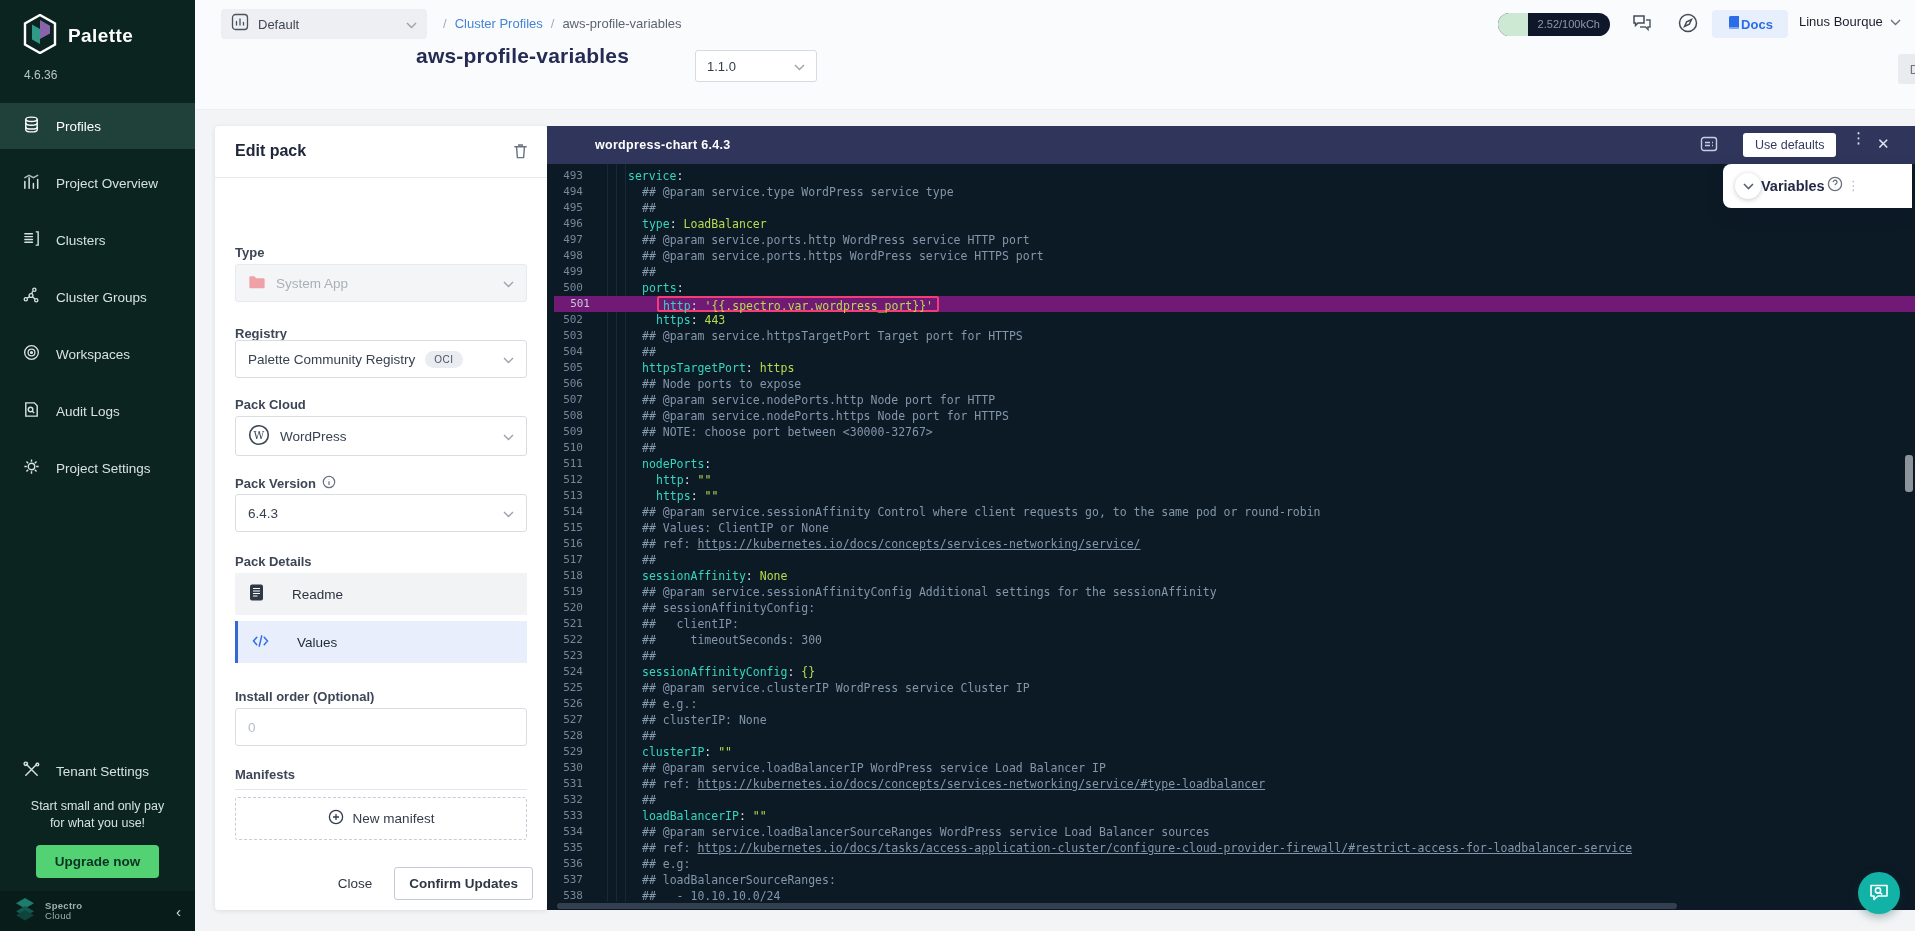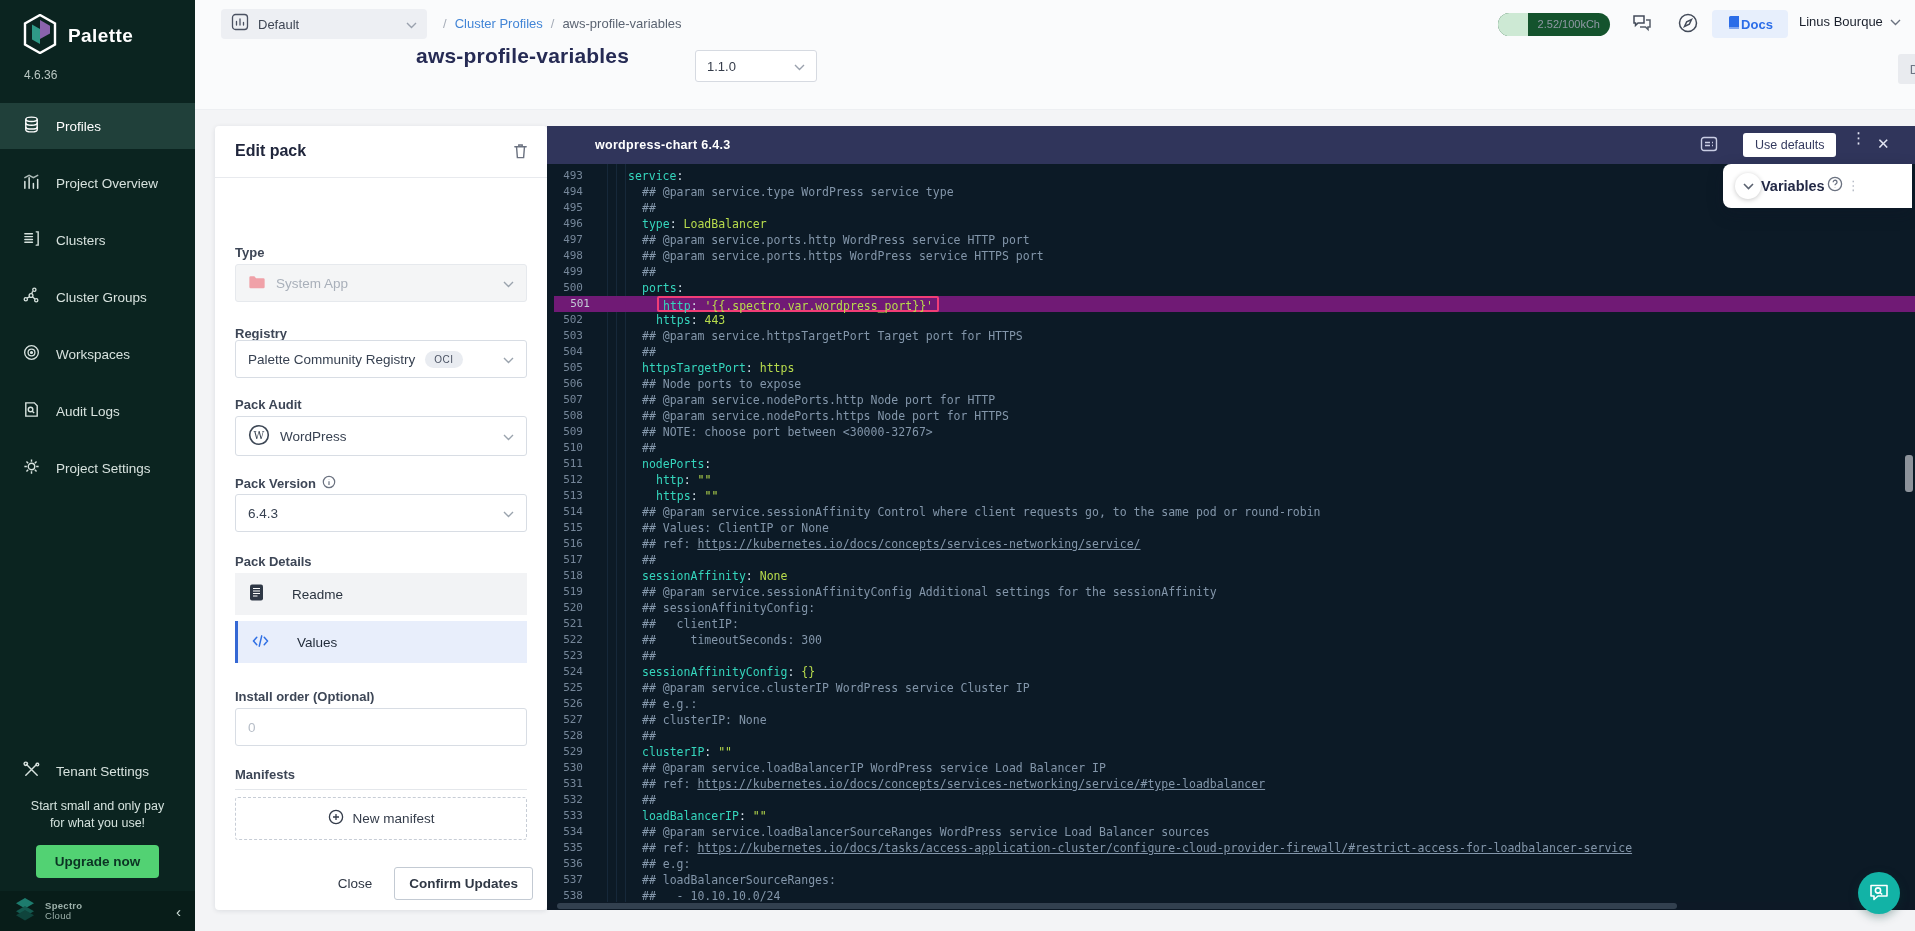--- a/index.html
+++ b/index.html
@@ -24,21 +24,21 @@
 
   
   .main-header { position:absolute; left:195px; top:0; width:1720px; height:110px; background:#fafbfc; border-bottom:1px solid #edeff2; }
   .proj-select { position:absolute; left:26px; top:9px; width:206px; height:30px; background:#edeff3; border-radius:4px; display:flex; align-items:center; gap:9px; padding:0 10px; cursor:pointer; }
   .proj-select .lbl { font-size:13px; color:#3f4654; }
   .proj-select .chev { margin-left:auto; color:#9aa1ad; }
   .crumbs { position:absolute; left:248px; top:16px; font-size:13px; display:flex; gap:8px; align-items:center; }
   .crumb-sep { color:#a6adb8; }
   .crumb-link { color:#4285d6; cursor:pointer; }
   .crumb-cur { color:#5b6472; }
-  .usage-pill { position:absolute; left:1303px; top:13px; width:112px; height:23px; background:#14532d; border-radius:12px; overflow:hidden; }
+  .usage-pill { position:absolute; left:1303px; top:13px; width:112px; height:23px; background:#0f172a; border-radius:12px; overflow:hidden; }
   .usage-pill .fill { position:absolute; left:0; top:0; width:30px; height:23px; background:#cde9d4; }
   .usage-pill .txt { position:absolute; right:10px; top:5px; font-size:11px; color:#9199a6; }
   .hd-icon { position:absolute; top:11px; width:26px; height:26px; color:#434b59; cursor:pointer; }
   .docs-btn { position:absolute; left:1517px; top:10px; width:76px; height:28px; background:#e7effc; border:none; border-radius:4px; display:flex; align-items:center; justify-content:center; gap:0; color:#2b6de8; font-size:13px; font-weight:600; font-family:inherit; cursor:pointer; }
   .user-menu { position:absolute; left:1604px; top:14px; display:flex; align-items:center; gap:7px; font-size:13px; color:#1a202c; cursor:pointer; }
   .user-menu .chev { color:#6b7280; }
 
   .page-title { position:absolute; left:221px; top:44px; font-size:21px; font-weight:700; color:#262b54; letter-spacing:.2px; }
   .ver-select { position:absolute; left:500px; top:50px; width:122px; height:32px; background:#ffffff; border:1px solid #d6dae1; border-radius:3px; display:flex; align-items:center; padding:0 11px; font-size:13px; color:#343b49; cursor:pointer; }
   .ver-select .chev { margin-left:auto; color:#9aa1ad; }
@@ -290,21 +290,21 @@
 
       <span class="fld-label" style="top:148px;">Registry</span>
       <div class="fld" style="top:162px;">
         <span>Palette Community Registry</span>
         <span class="oci-badge">OCI</span>
         <span class="chev"><svg width="11" height="7" viewBox="0 0 11 7" fill="none" stroke="currentColor" stroke-width="1.4">
               <path d="M1 1l4.5 4.5L10 1"></path>
             </svg></span>
       </div>
 
-      <span class="fld-label" style="top:219px;">Pack Audit</span>
+      <span class="fld-label" style="top:219px;">Pack Cloud</span>
       <div class="fld" style="top:238px;height:40px;">
         <span><svg width="22" height="22" viewBox="0 0 22 22">
               <circle cx="11" cy="11" r="9.3" fill="none" stroke="#3c4654" stroke-width="1.6"></circle>
               <text x="11" y="15" text-anchor="middle" font-size="10.5" font-family="DejaVu Serif, serif" fill="#3c4654">W</text>
             </svg></span>
         <span>WordPress</span>
         <span class="chev"><svg width="11" height="7" viewBox="0 0 11 7" fill="none" stroke="currentColor" stroke-width="1.4">
               <path d="M1 1l4.5 4.5L10 1"></path>
             </svg></span>
       </div>

